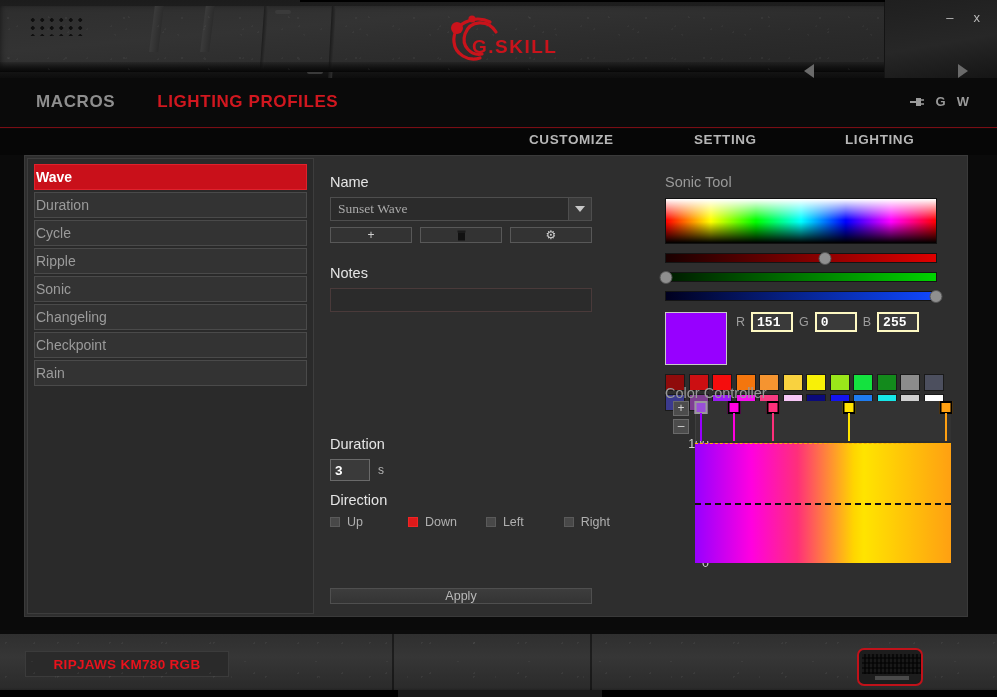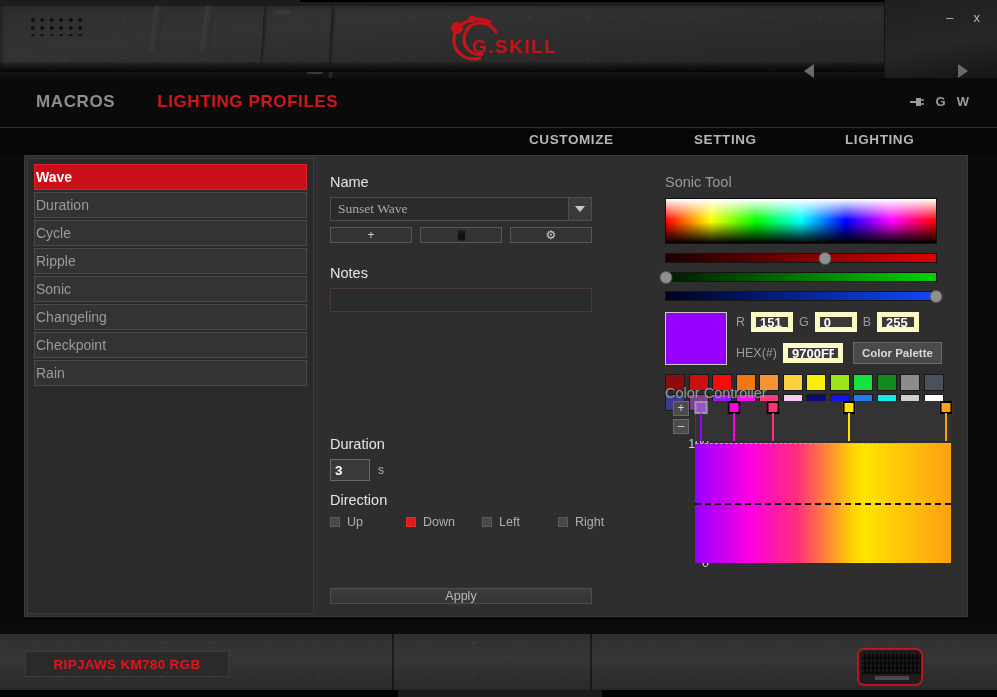--- a/index.html
+++ b/index.html
@@ -151,21 +151,21 @@
   }
   .duration-block{ position:absolute; left:0; top:262px; width:280px; }
   .dur-row{ display:flex; align-items:center; gap:8px; }
   .dur-input{
     width:40px; height:22px; background:#3a3a3a; border:1px solid #6a6a6a;
     color:#fff; font-size:13.5px; font-weight:bold; padding:0 4px;
     font-family:"Liberation Sans", sans-serif;
   }
   .dur-unit{ color:#b4b4b4; font-size:12px; }
   .direction-block{ position:absolute; left:0; top:318px; width:280px; }
-  .dir-row{ display:flex; align-items:flex-start; gap:0; margin-top:4px; }
+  .dir-row{ display:flex; align-items:flex-start; gap:6px; margin-top:4px; }
   .dir-opt{ display:flex; align-items:center; gap:7px; cursor:pointer; }
   .dir-opt.o0{ width:76px; } .dir-opt.o1{ width:76px; } .dir-opt.o2{ width:76px; }
   .chk{ width:10px; height:10px; background:#484848; border:1px solid #5a5a5a; }
   .chk.on{ background:#dd1a1a; border-color:#f02525; }
   .dir-text{ color:#b0b0b0; font-size:12.5px; }
   .apply-btn{
     position:absolute; left:0; top:414px; width:262px; height:16px;
     background:linear-gradient(180deg,#3d3d3d,#343434);
     border:1px solid #4f4f4f; color:#b9b9b9; font-size:12.5px;
     display:flex; align-items:center; justify-content:center; cursor:pointer;
@@ -192,23 +192,23 @@
     cursor:pointer;
   }
   .color-row{ display:flex; margin-top:11px; gap:0; }
   .swatch-big{
     width:62px; height:53px; background:#9700ff; border:1px solid #c9c9c9;
   }
   .fields{ margin-left:9px; }
   .f-line{ display:flex; align-items:center; gap:6px; }
   .f-lbl{ color:#9d9d9d; font-size:12.5px; }
   .f-in{
-    background:#3a3a3a; border:5px solid #fef9c3; color:#fff;
+    background:#3a3a3a; border:2px solid #fef9c3; color:#fff;
     font-size:13px; font-weight:bold; height:20px; padding:0 4px;
-    font-family:Liberation Sans, sans-serif;
+    font-family:Liberation Mono, monospace;
   }
   .f-in.rgbv{ width:42px; }
   .f-in.hexv{ width:60px; }
   .f-line2{ display:flex; align-items:center; gap:6px; margin-top:10px; }
   .palette-btn{
     background:#4a4a4a; border:1px solid #6a6a6a; color:#d9d9d9;
     font-size:11.5px; font-weight:bold; height:22px; padding:0 8px;
     display:flex; align-items:center; cursor:pointer; margin-left:4px;
   }
   .swatch-grid{
@@ -442,25 +442,20 @@
       <div class="color-row">
         <div class="swatch-big" id="preview-swatch" style="background: rgb(151, 0, 255);"></div>
         <div class="fields">
           <div class="f-line">
             <span class="f-lbl">R</span>
             <input class="f-in rgbv" type="text" value="151" style="">
             <span class="f-lbl">G</span>
             <input class="f-in rgbv" type="text" value="0" style="">
             <span class="f-lbl">B</span>
             <input class="f-in rgbv" type="text" value="255" style="">
-          </div>
-          <div class="f-line2">
-            <span class="f-lbl">HEX(#)</span>
-            <input class="f-in hexv" type="text" value="9700FF" style="">
-            <div class="palette-btn">Color Palette</div>
           </div>
         </div>
       </div>
 
       <div class="swatch-grid" id="swatch-grid">
           <div class="sw" style="background: rgb(143, 11, 11);"></div>
           <div class="sw" style="background: rgb(204, 15, 18);"></div>
           <div class="sw" style="background: rgb(245, 13, 13);"></div>
           <div class="sw" style="background: rgb(244, 118, 14);"></div>
           <div class="sw" style="background: rgb(245, 148, 48);"></div>

